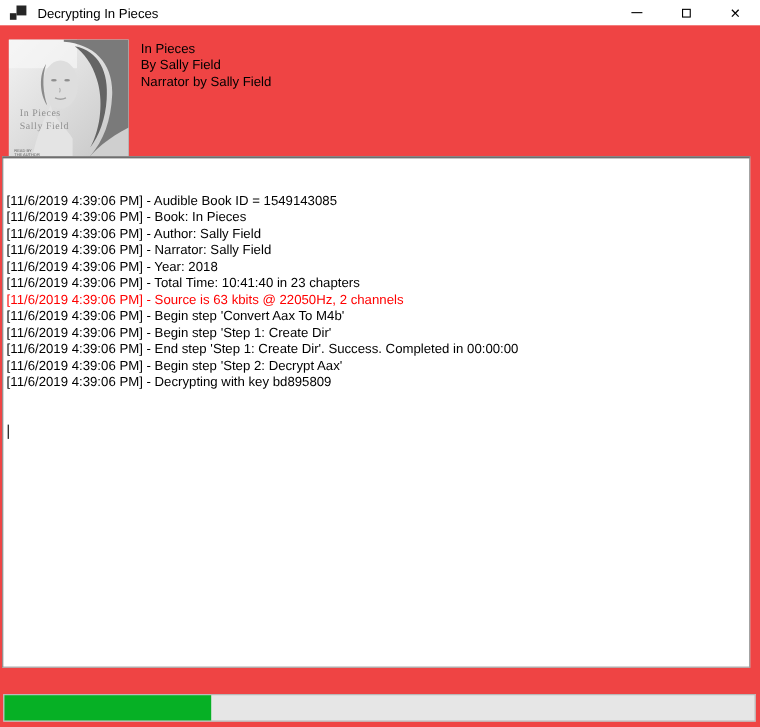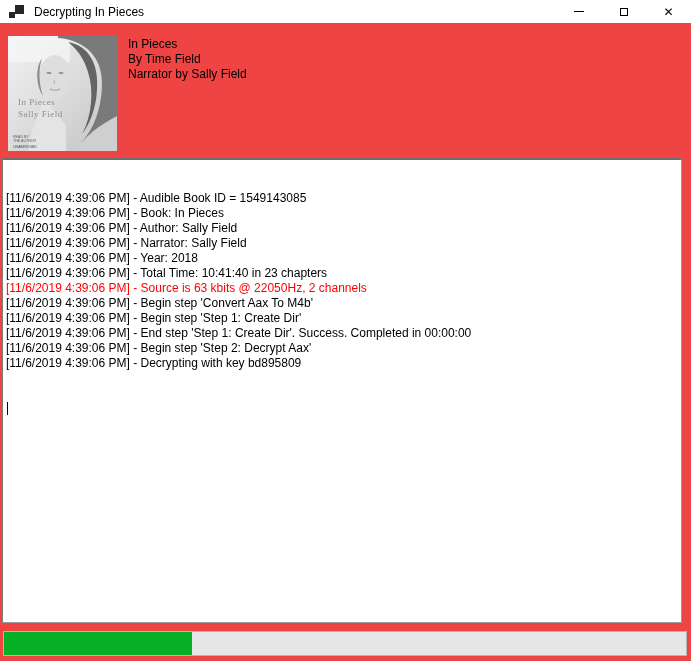--- a/index.html
+++ b/index.html
@@ -64,21 +64,21 @@
   .cover svg { display: block; }
   .book-info {
     position: absolute;
     left: 128px; top: 37px;
     font-size: 12px;
     line-height: 15px;
   }
   
   .log {
     position: absolute;
-    left: 2px; top: 158px;
+    left: 2px; top: 142px;
     width: 680px; height: 465px;
     background: #ffffff;
     border: 1px solid #9a9a9a;
     border-top: 2px solid #6e6e6e;
     border-left-color: #7c7c7c;
     padding: 1px 3px;
     font-size: 12px;
     line-height: 15px;
     overflow: hidden;
     white-space: pre;
@@ -155,21 +155,21 @@
       <text x="10" y="69" font-family="Liberation Serif, serif" font-size="9" fill="#8f8f8f" letter-spacing="0.5">In Pieces</text>
       <text x="10" y="81" font-family="Liberation Serif, serif" font-size="9" fill="#8f8f8f" letter-spacing="0.5">Sally Field</text>
       <text x="5" y="102" font-family="Liberation Sans, sans-serif" font-size="3.6" fill="#5a5a5a">READ BY</text>
       <text x="5" y="106" font-family="Liberation Sans, sans-serif" font-size="3.6" fill="#5a5a5a">THE AUTHOR</text>
       <text x="5" y="112" font-family="Liberation Sans, sans-serif" font-size="3.6" fill="#4a4a4a">UNABRIDGED</text>
     </svg>
   </div>
 
   <div class="book-info">
     <div>In Pieces</div>
-    <div>By Time Field</div>
+    <div>By Sally Field</div>
     <div>Narrator by Sally Field</div>
   </div>
 
   <div class="log">
     <div><div class="log-line">[11/6/2019 4:39:06 PM] - Audible Book ID = 1549143085</div><div class="log-line">[11/6/2019 4:39:06 PM] - Book: In Pieces</div><div class="log-line">[11/6/2019 4:39:06 PM] - Author: Sally Field</div><div class="log-line">[11/6/2019 4:39:06 PM] - Narrator: Sally Field</div><div class="log-line">[11/6/2019 4:39:06 PM] - Year: 2018</div><div class="log-line">[11/6/2019 4:39:06 PM] - Total Time: 10:41:40 in 23 chapters</div><div class="log-line" style="color: rgb(255, 0, 0);">[11/6/2019 4:39:06 PM] - Source is 63 kbits @ 22050Hz, 2 channels</div><div class="log-line">[11/6/2019 4:39:06 PM] - Begin step 'Convert Aax To M4b'</div><div class="log-line">[11/6/2019 4:39:06 PM] - Begin step 'Step 1: Create Dir'</div><div class="log-line">[11/6/2019 4:39:06 PM] - End step 'Step 1: Create Dir'. Success. Completed in 00:00:00</div><div class="log-line">[11/6/2019 4:39:06 PM] - Begin step 'Step 2: Decrypt Aax'</div><div class="log-line">[11/6/2019 4:39:06 PM] - Decrypting with key bd895809</div></div>
     <div class="caret"></div>
   </div>
 
   <div class="progress">
     <div class="progress-fill" style="width: 27.6%; background: rgb(6, 176, 37);"></div>

